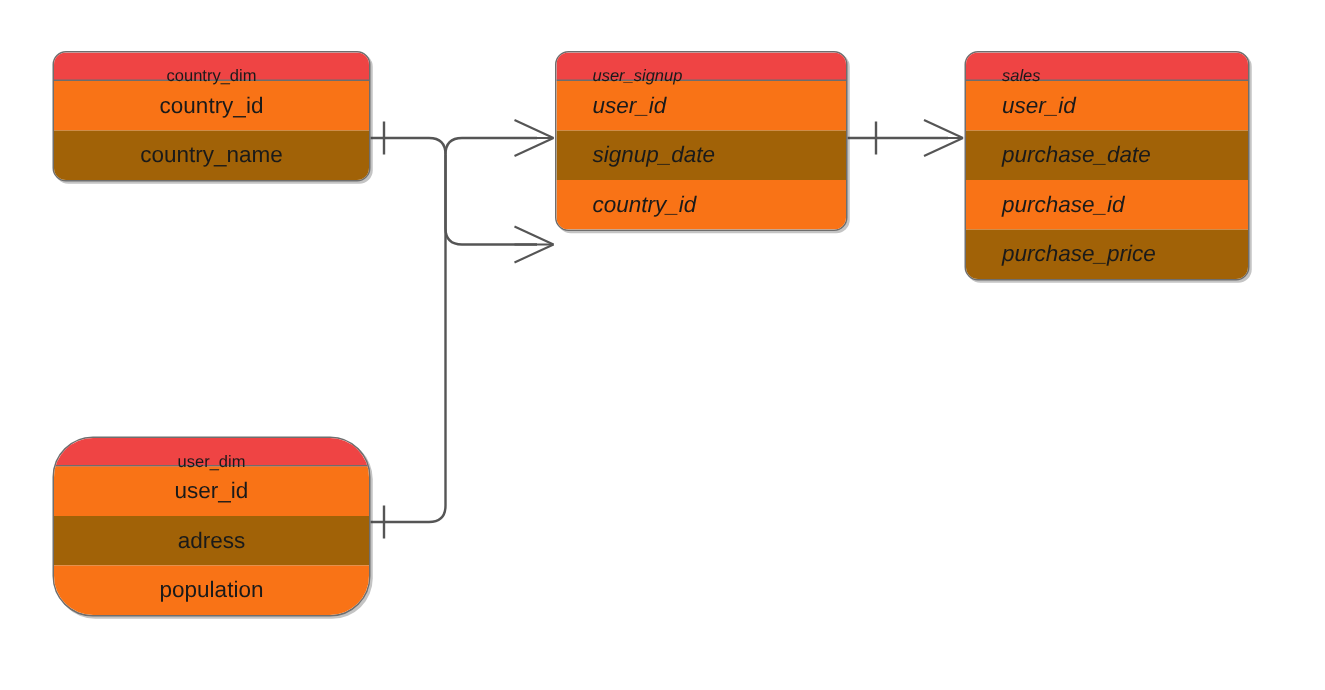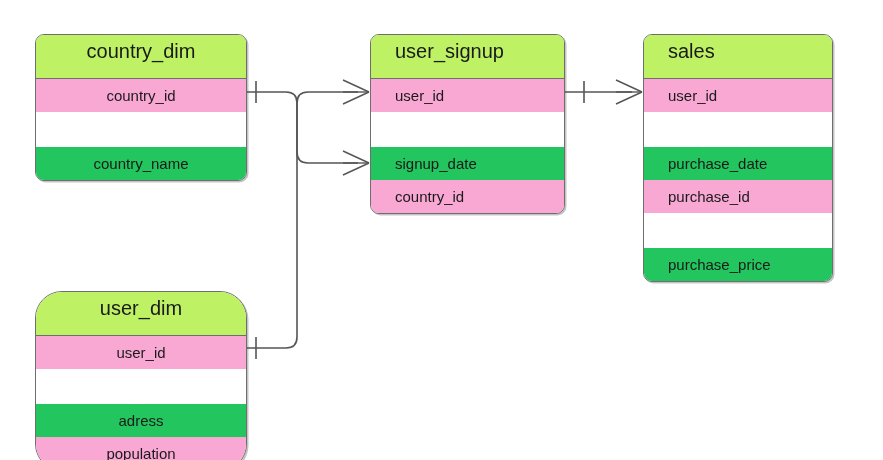--- a/index.html
+++ b/index.html
@@ -30,47 +30,47 @@
     position: absolute;
     box-sizing: border-box;
     border: 1px solid #6e6e6e;
     border-radius: 9px;
     background: #ffffff;
     overflow: hidden;
     box-shadow: 1.5px 1.5px 0 rgba(60,60,60,0.30);
   }
   .entity-header {
     box-sizing: border-box;
-    background: #bef264;
+    background: #ef4444;
     border-bottom: 1px solid #6e6e6e;
     color: #1a1a1a;
-    font-size: 20px;
+    font-size: 11px;
     line-height: 33px;
-    height: 44px;
+    height: 19px;
   }
   .entity-row {
     box-sizing: border-box;
     color: #1a1a1a;
     font-size: 15px;
     line-height: 33px;
     height: 33px;
-    background: #f9a8d4;
+    background: #f97316;
   }
   .entity-row.shaded {
-    background: #22c55e;
-    margin-top: 35px;
+    background: #a16207;
   }
   .align-center {
     text-align: center;
   }
   .align-left {
     text-align: left;
     padding-left: 16px;
   }
   .italic {
+    font-style: italic;
     padding-left: 24px;
   }
 </style>
 </head>
 <body>
 
 <div id="canvas">
 
   <svg class="edges" viewBox="0 0 883 460" width="883" height="460">
     <g fill="none" stroke="#555555" stroke-width="1.6" stroke-linecap="butt" stroke-linejoin="round">

